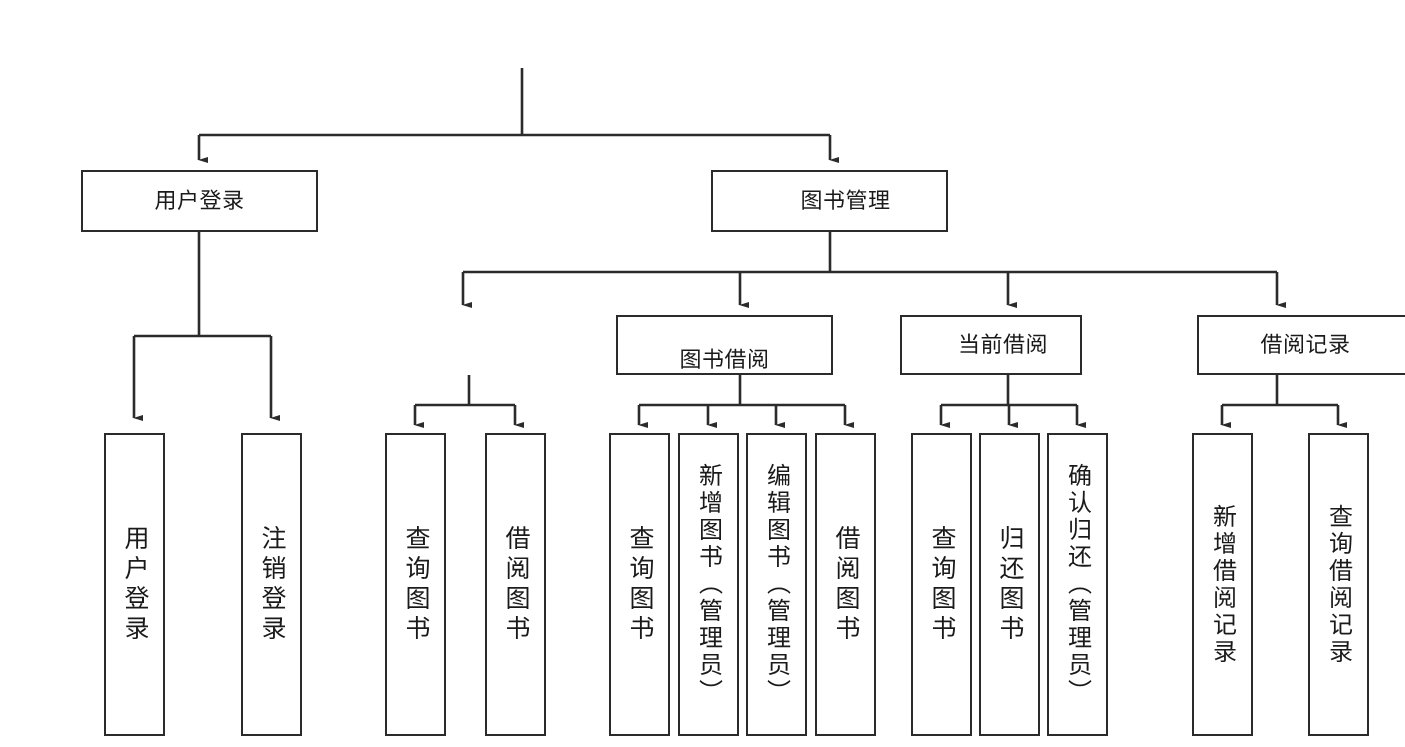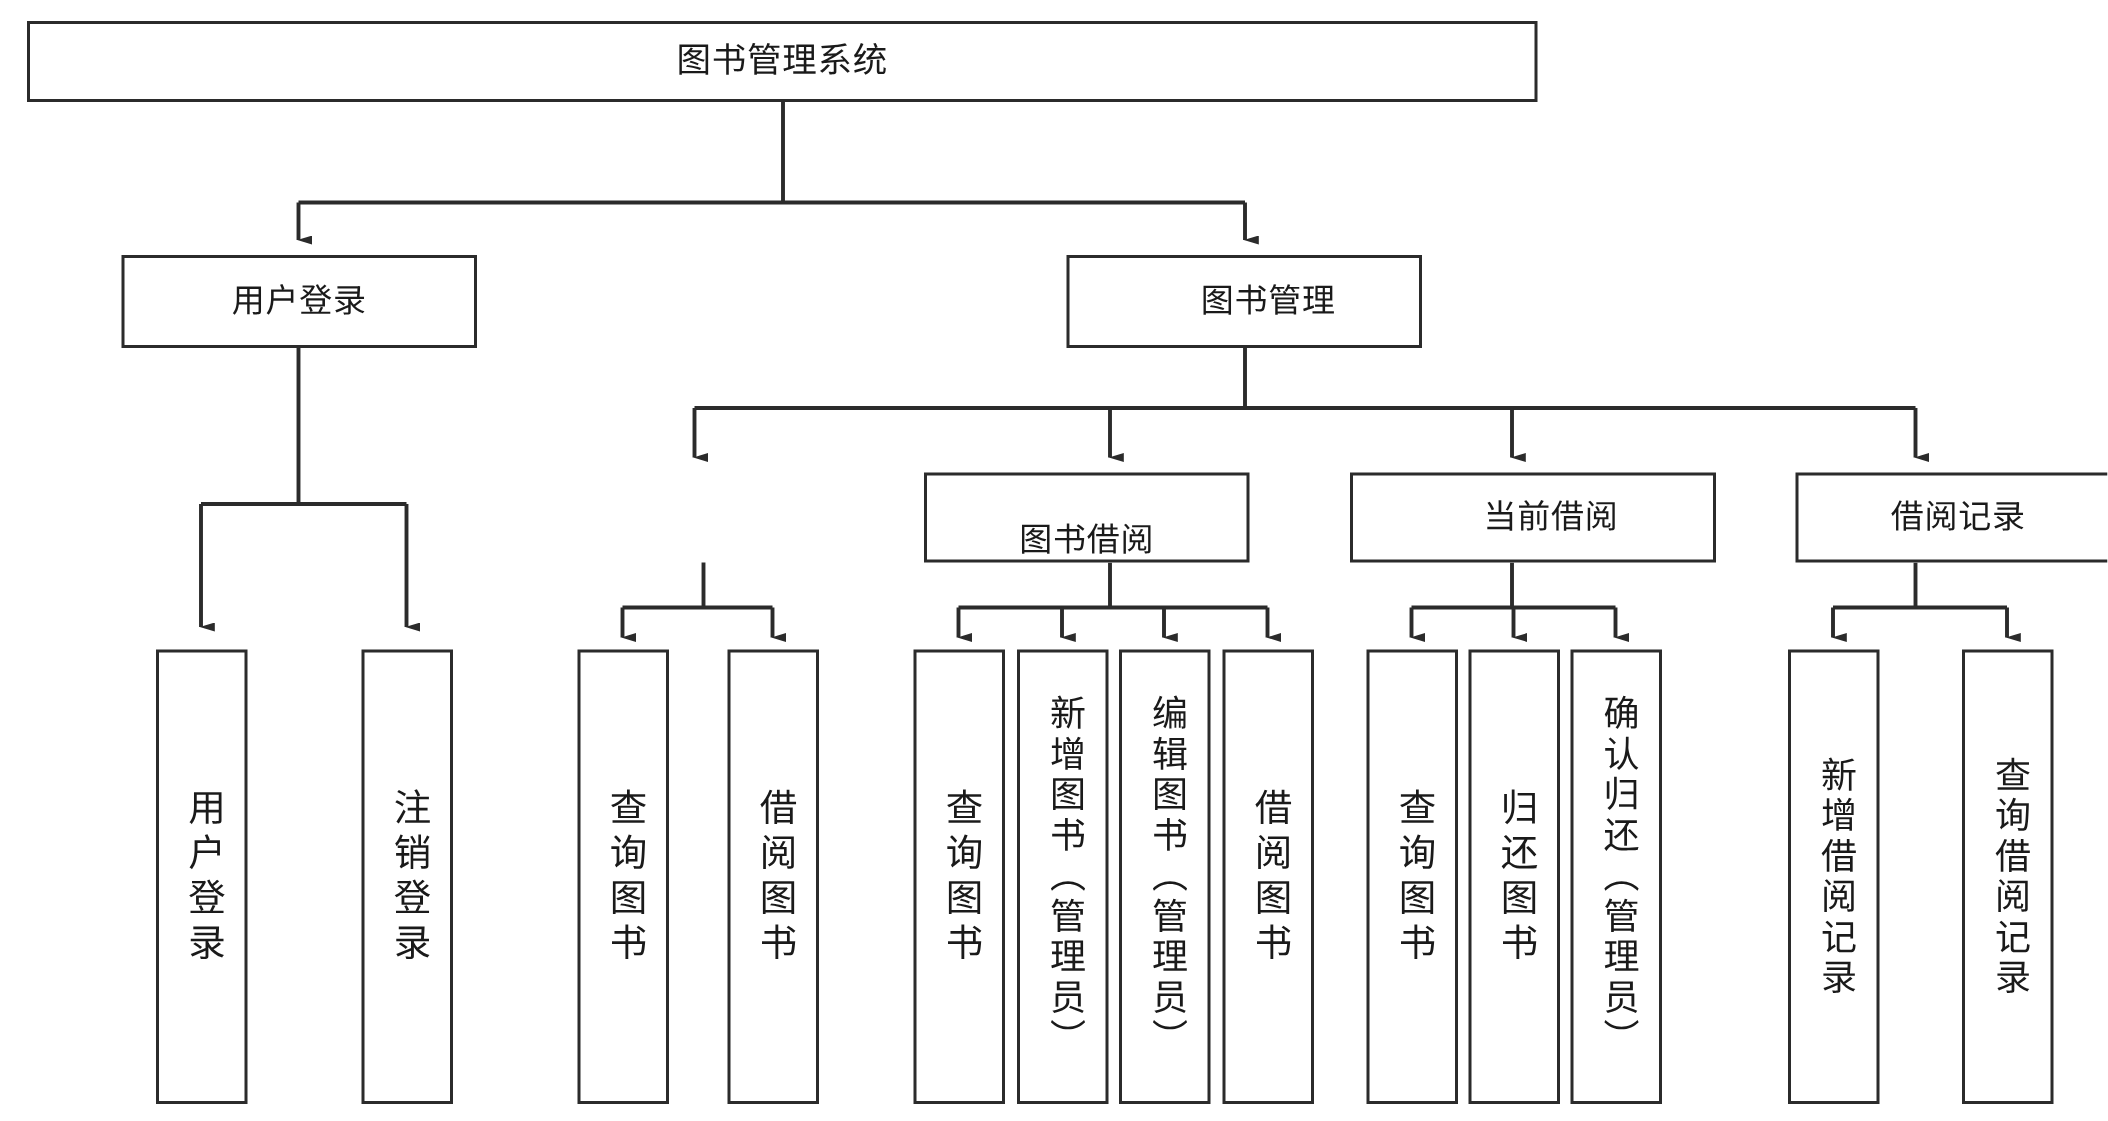--- a/index.html
+++ b/index.html
@@ -132,38 +132,35 @@
       <path d="M 1009 405 L 1009 425" marker-end="url(#arrowhead)"></path>
       <path d="M 1077 405 L 1077 425" marker-end="url(#arrowhead)"></path>
 
       <path d="M 1277 375 L 1277 405"></path>
       <path d="M 1222 405 L 1338 405"></path>
       <path d="M 1222 405 L 1222 425" marker-end="url(#arrowhead)"></path>
       <path d="M 1338 405 L 1338 425" marker-end="url(#arrowhead)"></path>
     </g>
   </svg>
 
-  <div class="node horiz root" style="left:18px; top:14px; width:1007px; height:54px;">
-    <span class="label">图书管理系统</span>
-  </div>
 
   <div class="node horiz" style="left:81px; top:170px; width:237px; height:62px;">
     <span class="label">用户登录</span>
   </div>
 
   <div class="node horiz" style="left:711px; top:170px; width:237px; height:62px;padding-left:32px;">
     <span class="label">图书管理</span>
   </div>
 
 
   <div class="node horiz" style="left:616px; top:315px; width:217px; height:60px;align-items:flex-end;">
     <span class="label">图书借阅</span>
   </div>
 
-  <div class="node horiz" style="left:900px; top:315px; width:244px; height:60px;padding-left:24px;">
+  <div class="node horiz" style="left:900px; top:315px; width:182px; height:60px;padding-left:24px;">
     <span class="label">当前借阅</span>
   </div>
 
   <div class="node horiz" style="left:1169px; top:315px; width:217px; height:60px;margin-left:28px;">
     <span class="label">借阅记录</span>
   </div>
 
   <div class="node vert" style="left:104px; top:433px; width:61px; height:303px;">
     <span class="label">用户登录</span>
   </div>

